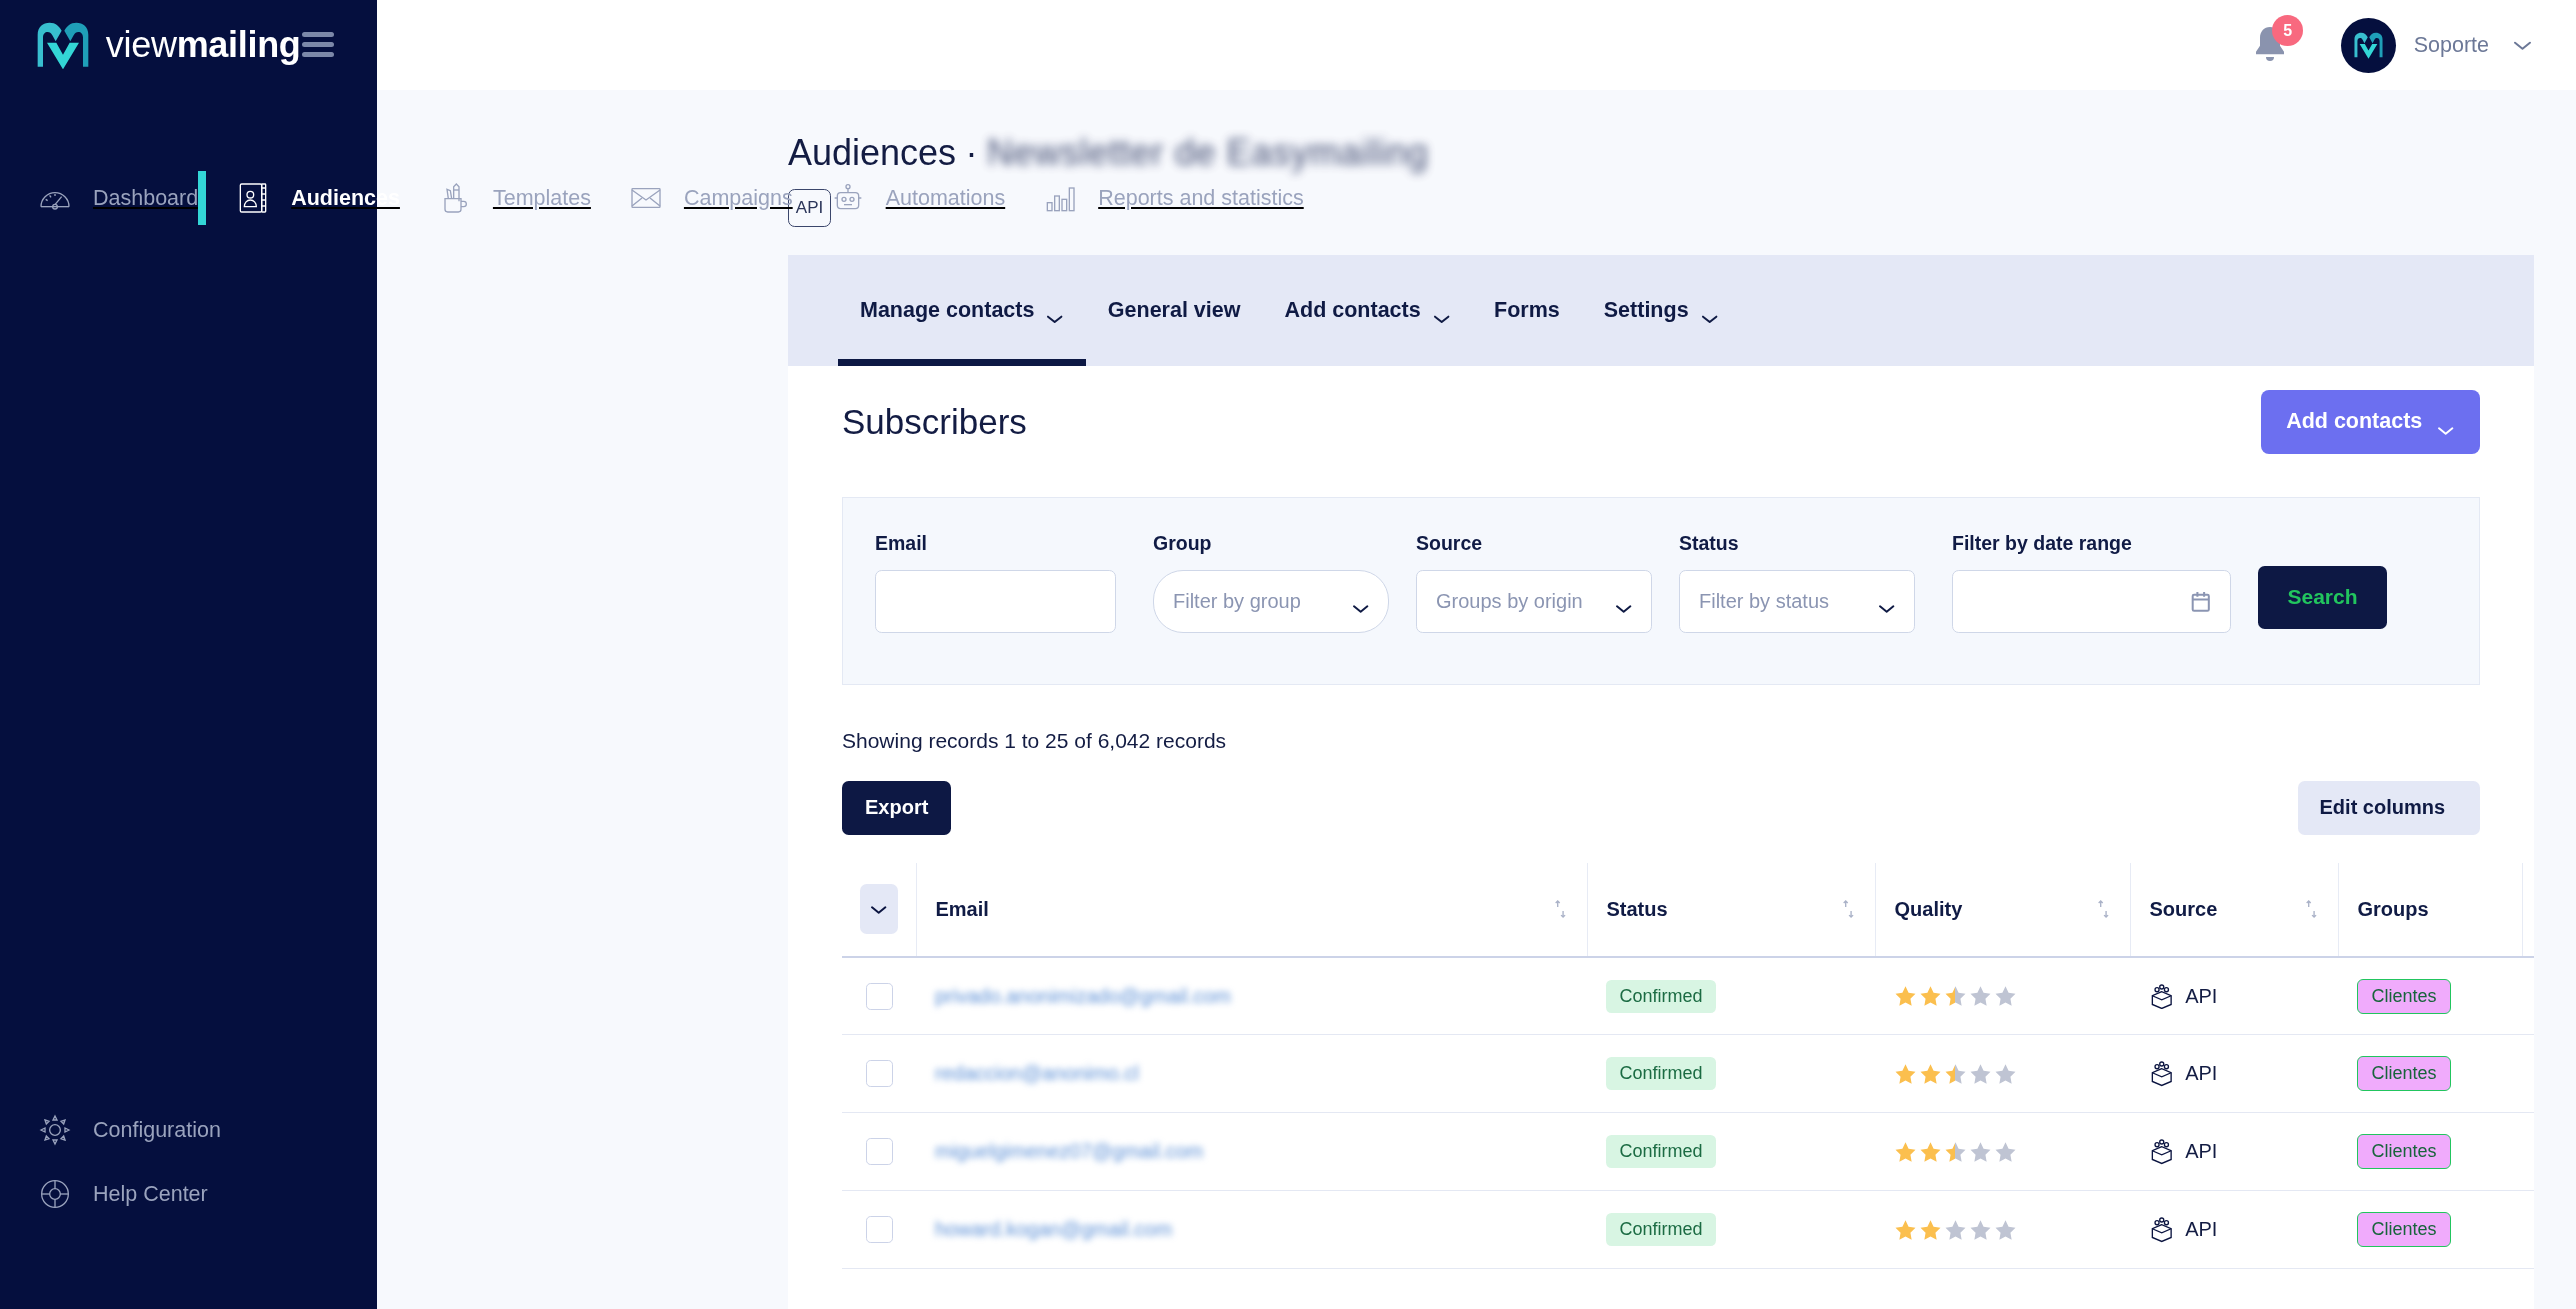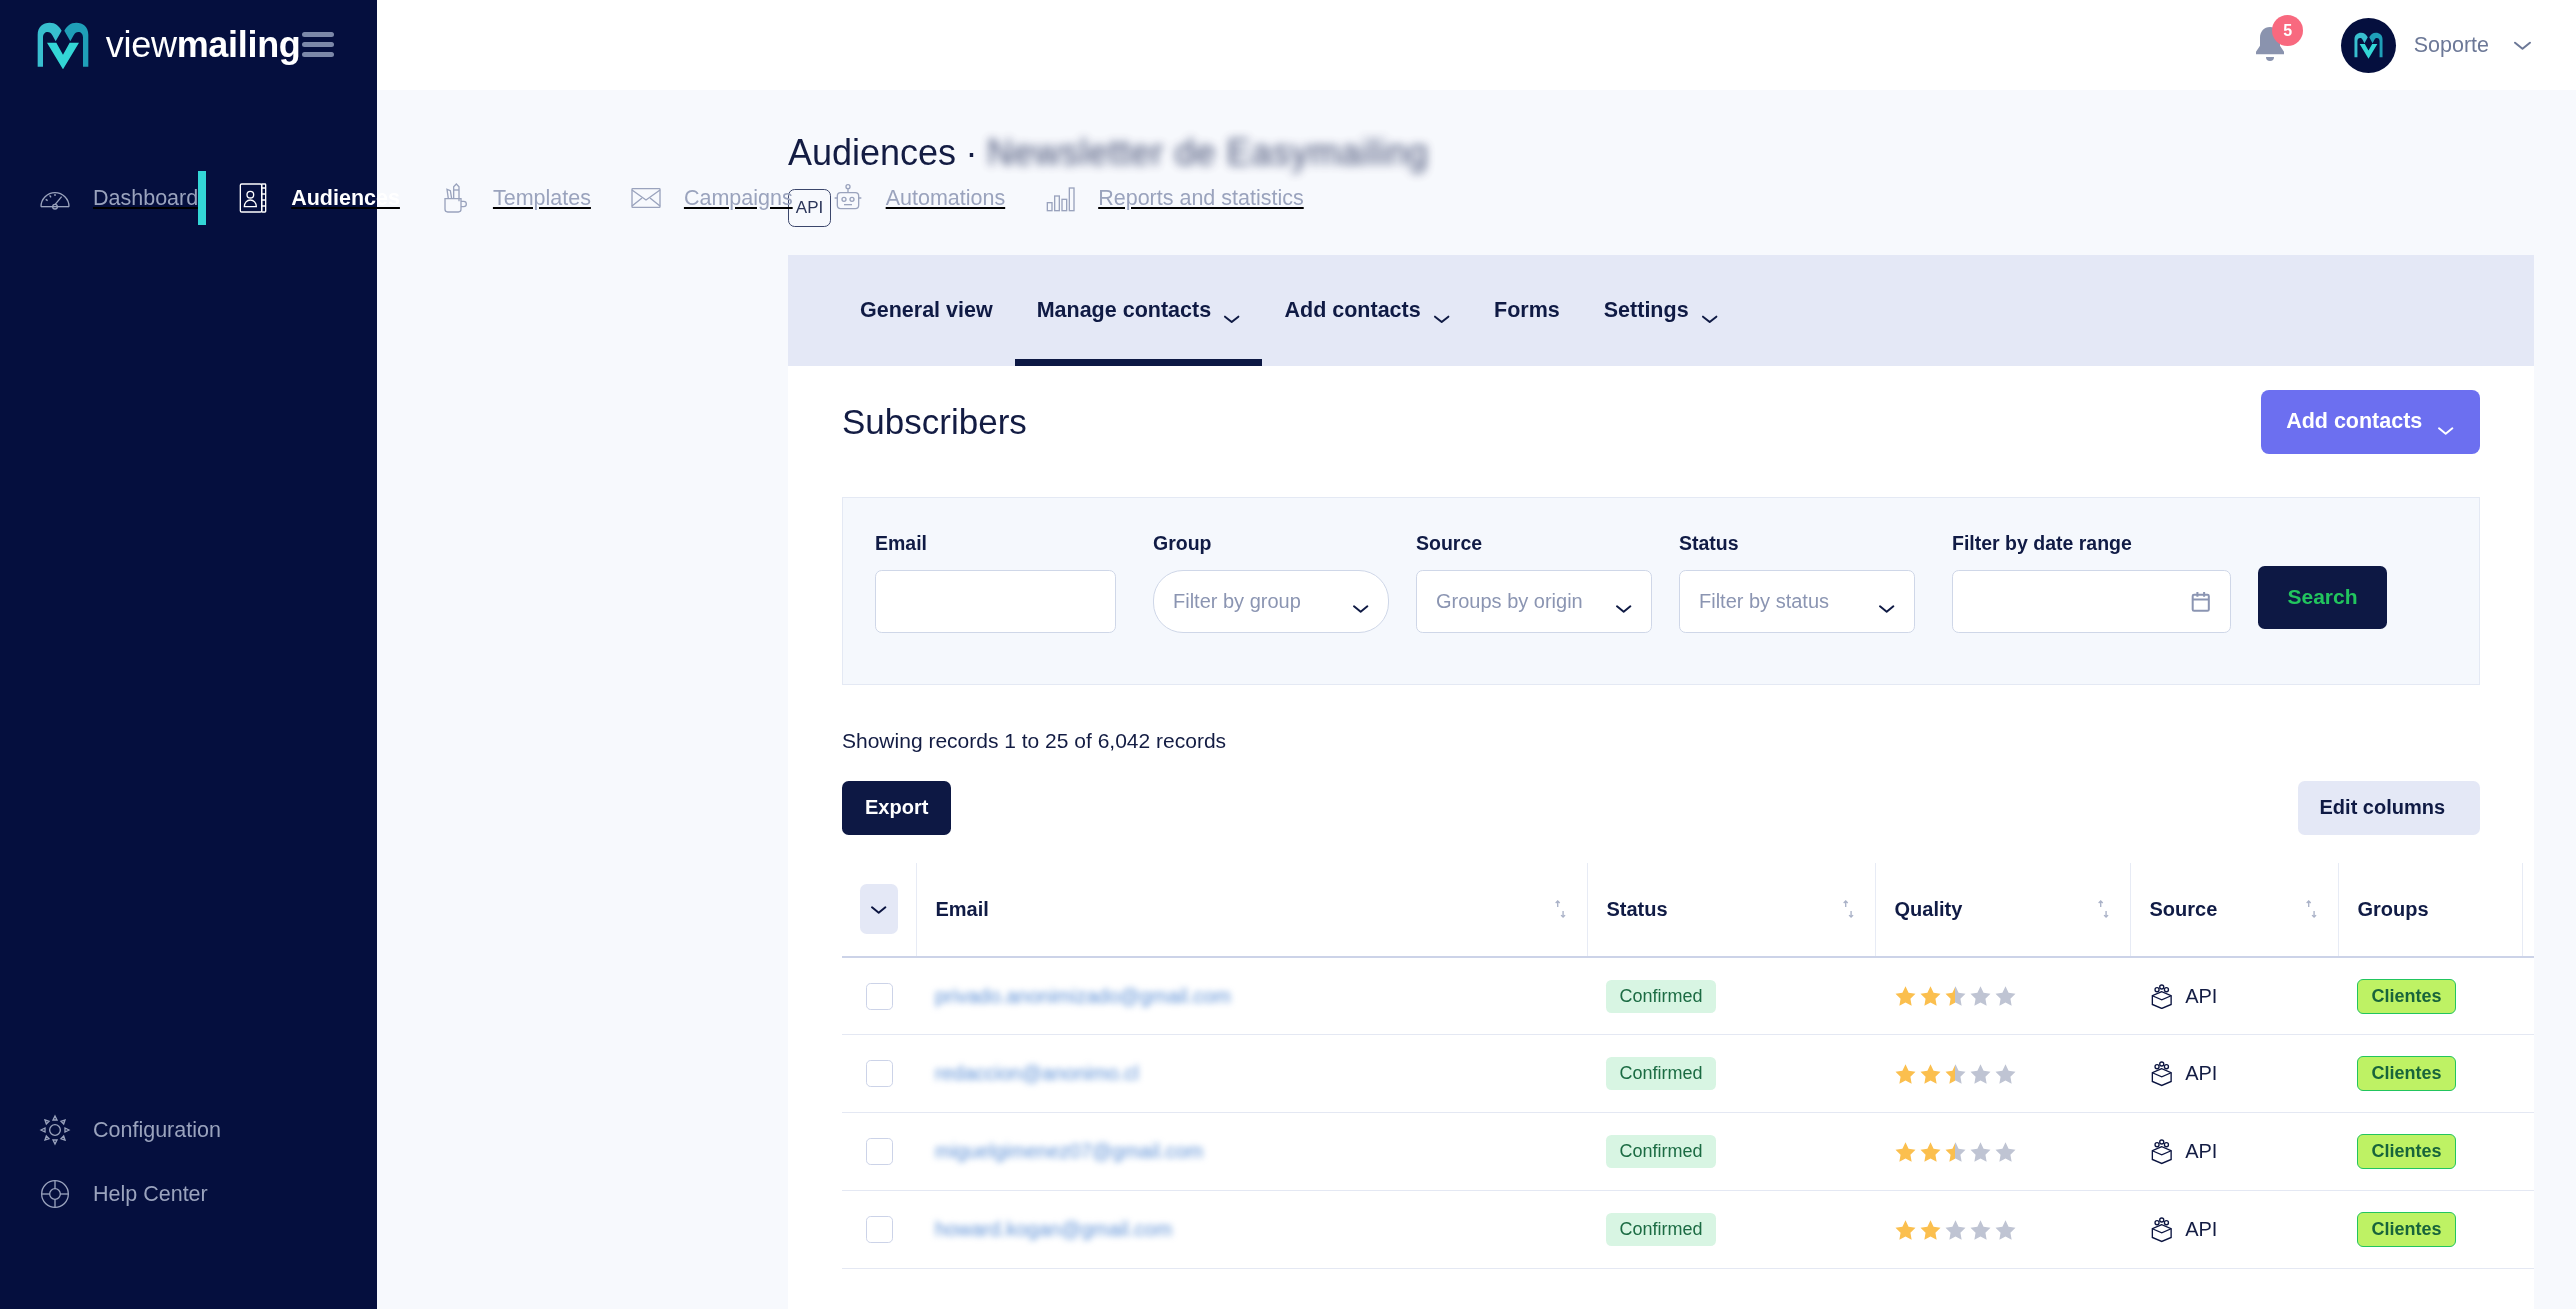--- a/index.html
+++ b/index.html
@@ -207,24 +207,23 @@
   }
   .badge-status {
     background: #d8f5e3; color: #1b6b43; font-size: 18px;
     border-radius: 5.4px; padding: 6px 13.4px; display: inline-block; white-space: nowrap;
   }
   .stars { display: flex; gap: 2px; }
   .stars svg { width: 23px; height: 22px; display: block; }
   .src-cell { display: flex; align-items: center; gap: 10.7px; }
   .src-cell .box-ico { width: 25.5px; height: 27px; display: block; }
   .badge-group {
-    background: #bef264; color: #18643b; border: 1.3px solid #22c55e;
+    background: #f0abfc; color: #18643b; border: 1.3px solid #22c55e;
     border-radius: 6px; font-size: 18px; padding: 6px 13.4px; display: inline-block;
     white-space: nowrap;
-    font-weight: bold;
   }
 </style>
 </head>
 <body>
 
 <div id="app">
 
   <aside class="sidebar">
     <div class="sb-brand">
       <span class="sb-logo">
@@ -377,28 +376,28 @@
     <div class="pagehead">
       <div class="title-row">
         <span>Audiences</span>
         <span class="title-sep">·</span>
         <span class="title-blur">Newsletter de Easymailing</span>
       </div>
       <span class="api-tag">API</span>
     </div>
 
     <nav class="tabbar">
-      <div class="tab">
-        <span>General view</span>
-      </div>
       <div class="tab active">
         <span>Manage contacts</span>
         <span class="tchev"><svg viewBox="0 0 26 15" fill="none" stroke="#0f1a44" stroke-width="3" stroke-linecap="round" stroke-linejoin="round">
               <path d="M3 4l10 8 10-8"></path>
             </svg></span>
+      </div>
+      <div class="tab">
+        <span>General view</span>
       </div>
       <div class="tab">
         <span>Add contacts</span>
         <span class="tchev"><svg viewBox="0 0 26 15" fill="none" stroke="#0f1a44" stroke-width="3" stroke-linecap="round" stroke-linejoin="round">
               <path d="M3 4l10 8 10-8"></path>
             </svg></span>
       </div>
       <div class="tab">
         <span>Forms</span>
       </div>

